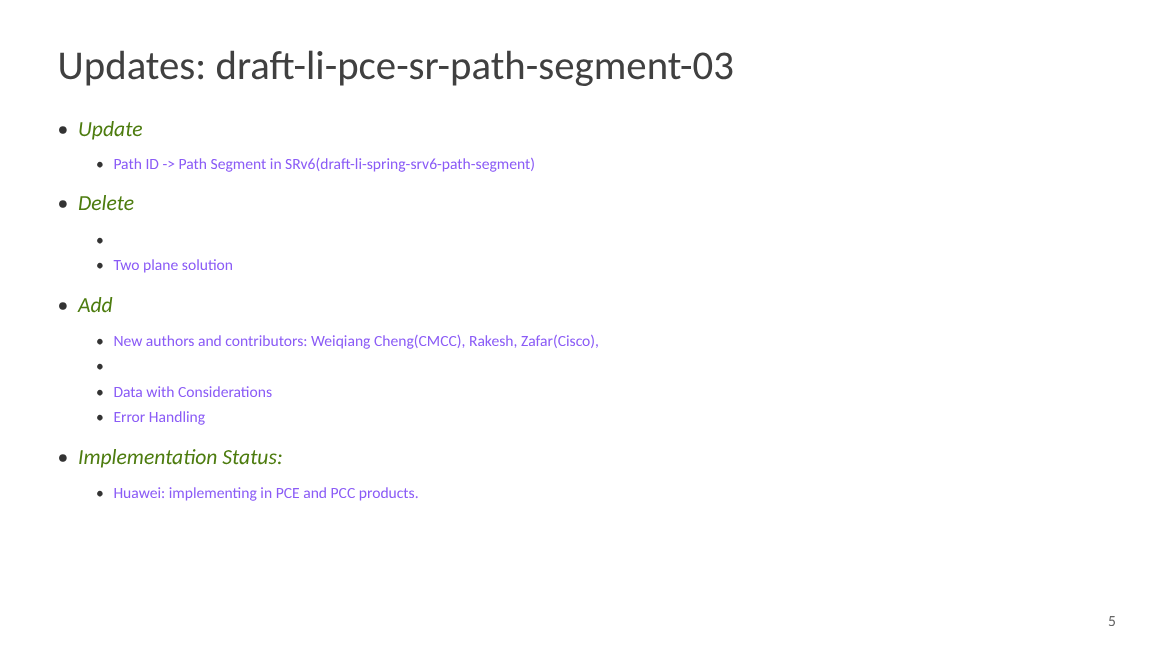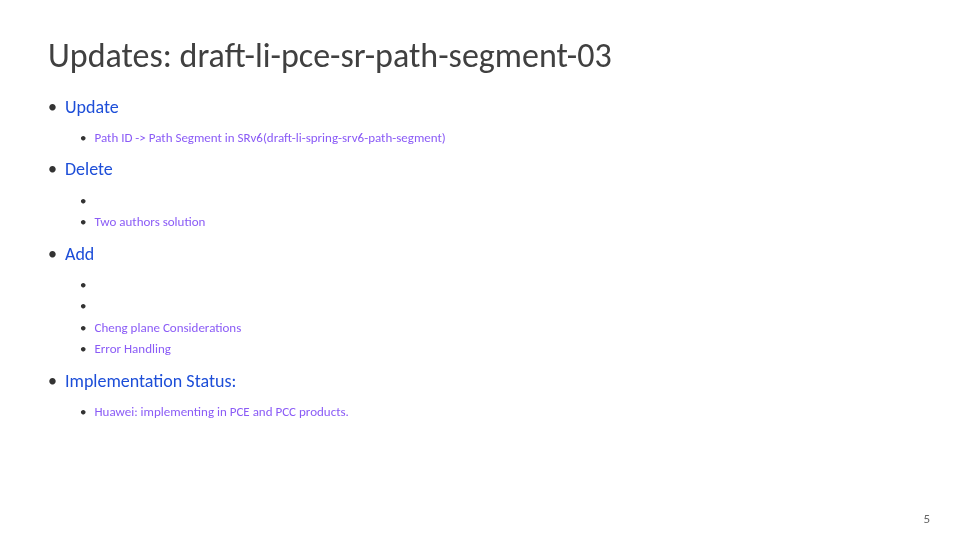--- a/index.html
+++ b/index.html
@@ -47,22 +47,23 @@
     .level1-bullet {
       font-size: 18px;
       margin-right: 8px;
       line-height: 1.4;
       color: #333;
     }
 
     .level1-text {
       font-size: 18px;
       font-weight: 400;
-      color: #1d4ed8;
+      color: #4d7c0f;
       line-height: 1.4;
+      font-style: italic;
     }
 
     .level2-list {
       margin-left: 32px;
       margin-bottom: 6px;
     }
 
     .level2 {
       display: flex;
       align-items: flex-start;
@@ -120,40 +121,41 @@
       <div class="level1">
         <span class="level1-bullet">•</span>
         <span class="level1-text">Delete</span>
       </div>
       <div class="level2-list">
         <div class="level2">
           <span class="level2-bullet">•</span>
         </div>
         <div class="level2">
           <span class="level2-bullet">•</span>
-          <span class="level2-text">Two authors solution</span>
+          <span class="level2-text">Two plane solution</span>
         </div>
       </div>
     </div>
 
     <div class="section">
       <div class="level1">
         <span class="level1-bullet">•</span>
         <span class="level1-text">Add</span>
       </div>
       <div class="level2-list">
         <div class="level2">
           <span class="level2-bullet">•</span>
+          <span class="level2-text">New authors and contributors: Weiqiang Cheng(CMCC), Rakesh, Zafar(Cisco),</span>
         </div>
         <div class="level2">
           <span class="level2-bullet">•</span>
         </div>
         <div class="level2">
           <span class="level2-bullet">•</span>
-          <span class="level2-text">Cheng plane Considerations</span>
+          <span class="level2-text">Data with Considerations</span>
         </div>
         <div class="level2">
           <span class="level2-bullet">•</span>
           <span class="level2-text">Error Handling</span>
         </div>
       </div>
     </div>
 
     <div class="section">
       <div class="level1">

